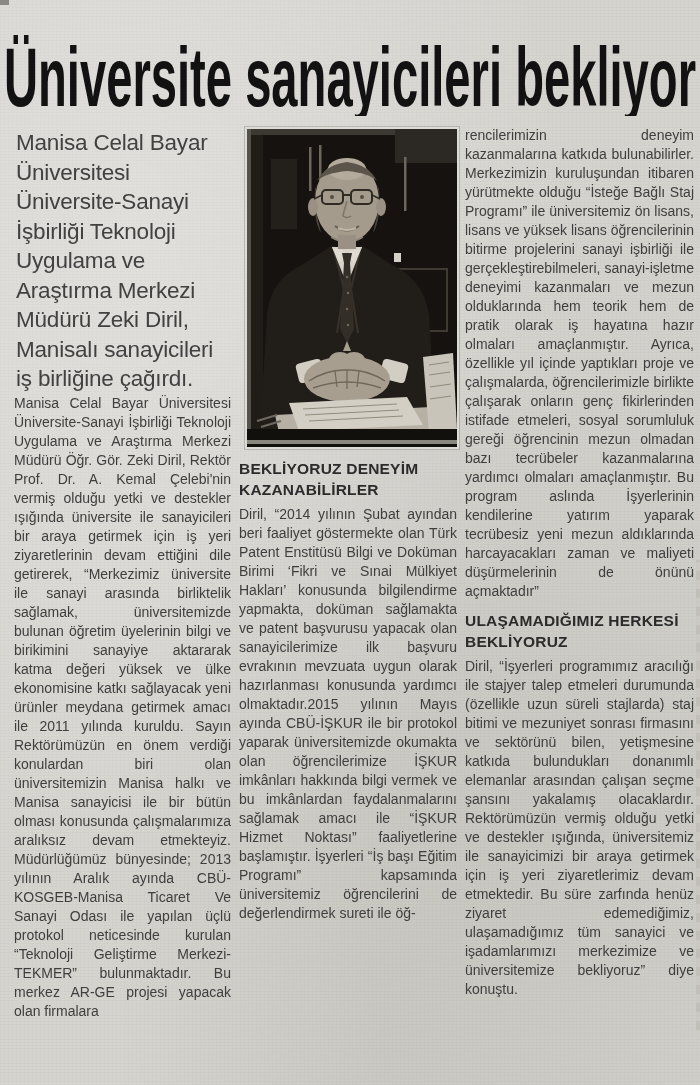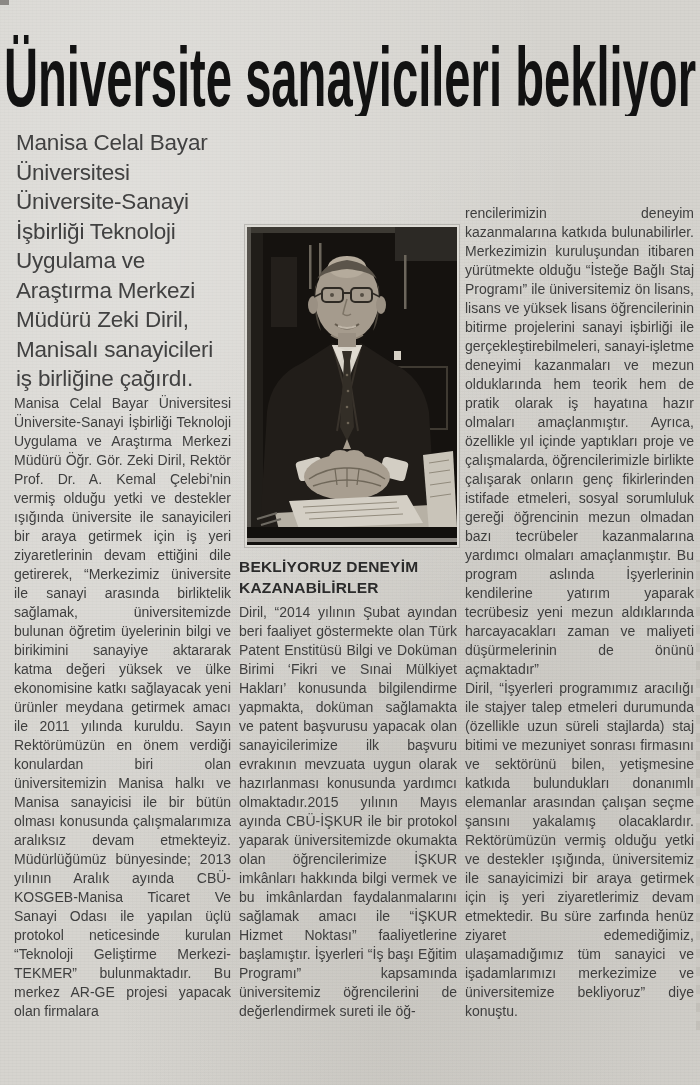--- a/index.html
+++ b/index.html
@@ -19,21 +19,21 @@
   }
   .headline-wrap{position:absolute;top:14px;left:0;width:665px;height:102px;}
   .headline-wrap svg{display:block;}
   .headline-wrap text{
     font-family:"Liberation Sans", sans-serif;
     font-weight:bold;
     fill:#121212;
   }
   .columns{
     position:absolute;top:126px;left:14px;width:680px;
-    display:flex;gap:8px;align-items:flex-end;
+    display:flex;gap:8px;align-items:flex-start;
   }
   .col{box-sizing:border-box;}
   .col-left{width:217px;}
   .col-mid{width:218px;}
   .col-right{flex:1;}
   .lead{
     margin:2px 2px 0 2px;
     font-size:22.5px;line-height:29.5px;
     font-weight:400;color:#414141;
     letter-spacing:-0.2px;
@@ -168,20 +168,21 @@
             <path d="M10,292 L30,286 M14,298 L34,292" stroke="#6e6a62" stroke-width="2" fill="none"></path>
           </g>
         </svg>
       </div>
       <h2 class="section-header">BEKLİYORUZ DENEYİM KAZANABİLİRLER</h2>
       <p class="body-text">Diril, “2014 yılının Şubat ayından beri faaliyet göstermekte olan Türk Patent Enstitüsü Bilgi ve Doküman Birimi ‘Fikri ve Sınai Mülkiyet Hakları’ konusunda bilgilendirme yapmakta, doküman sağlamakta ve patent başvurusu yapacak olan sanayicilerimize ilk başvuru evrakının mevzuata uygun olarak hazırlanması konusunda yardımcı olmaktadır.2015 yılının Mayıs ayında CBÜ-İŞKUR ile bir protokol yaparak üniversitemizde okumakta olan öğrencilerimize İŞKUR imkânları hakkında bilgi vermek ve bu imkânlardan faydalanmalarını sağlamak amacı ile “İŞKUR Hizmet Noktası” faaliyetlerine başlamıştır. İşyerleri “İş başı Eğitim Programı” kapsamında üniversitemiz öğrencilerini de değerlendirmek sureti ile öğ-</p>
     </div>
 
     <div class="col col-right">
       <p class="body-text">rencilerimizin deneyim kazanmalarına katkıda bulunabilirler. Merkezimizin kuruluşundan itibaren yürütmekte olduğu “İsteğe Bağlı Staj Programı” ile üniversitemiz ön lisans, lisans ve yüksek lisans öğrencilerinin bitirme projelerini sanayi işbirliği ile gerçekleştirebilmeleri, sanayi-işletme deneyimi kazanmaları ve mezun olduklarında hem teorik hem de pratik olarak iş hayatına hazır olmaları amaçlanmıştır. Ayrıca, özellikle yıl içinde yaptıkları proje ve çalışmalarda, öğrencilerimizle birlikte çalışarak onların genç fikirlerinden istifade etmeleri, sosyal sorumluluk gereği öğrencinin mezun olmadan bazı tecrübeler kazanmalarına yardımcı olmaları amaçlanmıştır. Bu program aslında İşyerlerinin kendilerine yatırım yaparak tecrübesiz yeni mezun aldıklarında harcayacakları zaman ve maliyeti düşürmelerinin de önünü açmaktadır”</p>
+      <h2 class="section-header">ULAŞAMADIĞIMIZ HERKESİ BEKLİYORUZ</h2>
       <p class="body-text">Diril, “İşyerleri programımız aracılığı ile stajyer talep etmeleri durumunda (özellikle uzun süreli stajlarda) staj bitimi ve mezuniyet sonrası firmasını ve sektörünü bilen, yetişmesine katkıda bulundukları donanımlı elemanlar arasından çalışan seçme şansını yakalamış olacaklardır. Rektörümüzün vermiş olduğu yetki ve destekler ışığında, üniversitemiz ile sanayicimizi bir araya getirmek için iş yeri ziyaretlerimiz devam etmektedir. Bu süre zarfında henüz ziyaret edemediğimiz, ulaşamadığımız tüm sanayici ve işadamlarımızı merkezimize ve üniversitemize bekliyoruz” diye konuştu.</p>
     </div>
 
   </div>
 
   <div class="edge-artifact"></div>
 
 </div>
 
 </body></html>

